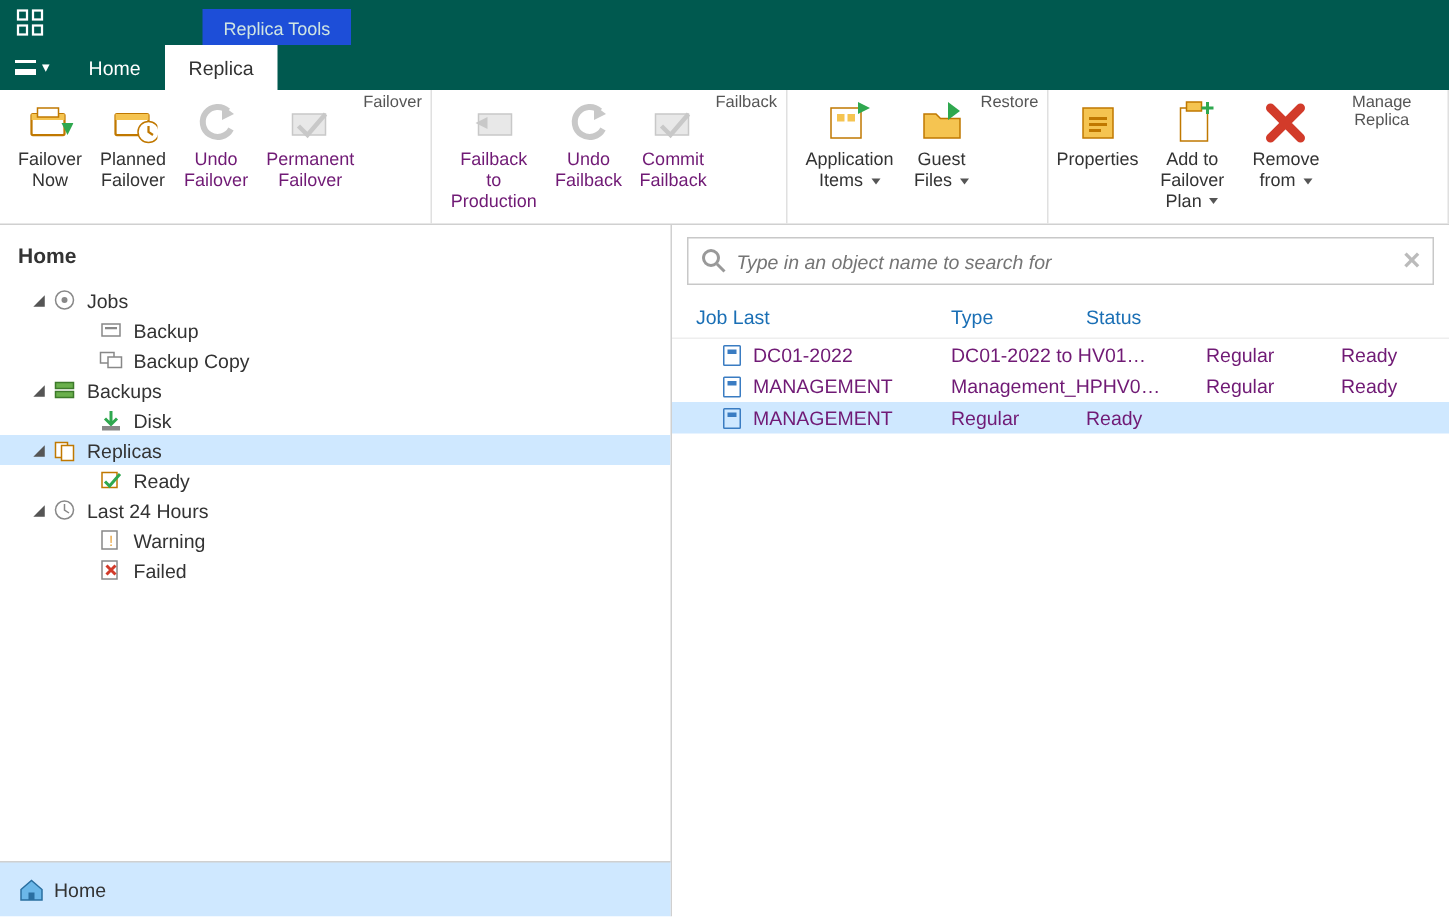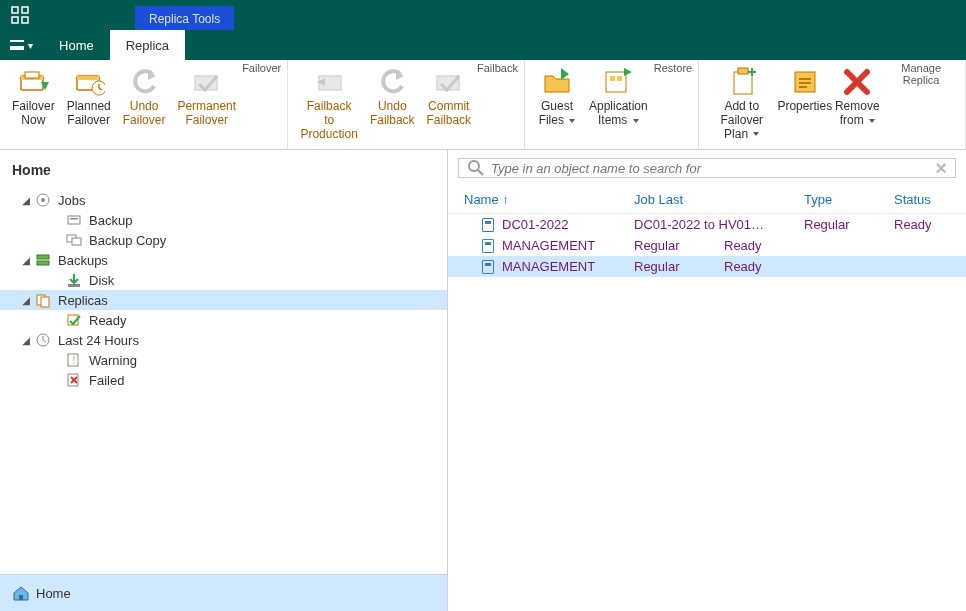--- a/index.html
+++ b/index.html
@@ -15,39 +15,39 @@
 .menu-btn .burger { display:inline-block; width:14px; height:10px; border-top:2px solid #fff; border-bottom:2px solid #fff; position:relative; margin-right:4px;}
 .menu-btn .burger::after { content:''; position:absolute; top:4px; left:0; right:0; height:2px; background:#fff;}
 .menu-tab { display:flex; align-items:center; padding: 0 16px; color:#fff; cursor:pointer; }
 .menu-tab.active { background:#fff; color:#333; }
 
 .ribbon { background:#fff; border-bottom:1px solid #d0d0d0; height:90px; display:flex; }
 .ribbon-group { display:flex; flex-direction:row; border-right:1px solid #e0e0e0; padding: 2px 6px 0; }
 .ribbon-group-items { display:flex; flex:1; }
 .ribbon-group-label { text-align:center; font-size:11px; color:#555; padding-bottom:2px; }
 .ribbon-item { display:flex; flex-direction:column; align-items:center; justify-content:flex-start; padding:4px 6px; cursor:pointer; min-width:52px; }
-.ribbon-item.disabled { color:#a16207; cursor:default; }
+.ribbon-item.disabled { color:#701a75; cursor:default; }
 .ribbon-item .ico { width:32px; height:32px; margin-bottom:2px; display:flex; align-items:center; justify-content:center; }
 .ribbon-item .lbl { text-align:center; font-size:12px; line-height:1.15; white-space:pre-line; }
 .dd-caret { display:inline-block; width:0;height:0;border-left:3px solid transparent;border-right:3px solid transparent;border-top:4px solid #555; margin-left:2px; vertical-align:middle;}
 
 .content { display:flex; height: calc(611px - 30px - 30px - 90px); }
 .sidebar { width:448px; border-right:1px solid #d0d0d0; display:flex; flex-direction:column; }
 .side-head { font-weight:600; padding:12px 12px 8px; font-size:14px; }
 .tree { flex:1; overflow:auto; padding:4px 0; }
 .tree-row { display:flex; align-items:center; padding:2px 8px 2px 8px; cursor:pointer; }
 .tree-row.selected { background:#cfe8ff; }
 .exp { width:12px; text-align:center; color:#555; font-size:10px; margin-right:2px; }
 .tico { width:18px; height:16px; margin-right:6px; display:flex; align-items:center; justify-content:center; }
 .ind1 { padding-left: 20px; }
 .ind2 { padding-left: 44px; margin-left: 21px; }
 .side-home { border-top:1px solid #d0d0d0; background:#cfe8ff; padding:10px 12px; display:flex; align-items:center; cursor:pointer; }
 
 .main { flex:1; display:flex; flex-direction:column; }
-.searchbar { margin:8px 10px; border:1px solid #c8c8c8; height:20px; display:flex; align-items:center; padding:0 8px; }
+.searchbar { margin:8px 10px; border:1px solid #c8c8c8; height:32px; display:flex; align-items:center; padding:0 8px; }
 .searchbar input { flex:1; border:none; outline:none; font-style:italic; color:#888; font-size:13px; }
 .search-x { color:#bbb; font-size:20px; cursor:pointer; font-weight:bold; }
 
 .grid-head { display:flex; padding:6px 10px 6px 10px; color:#1a6fb5; font-size:13px; border-bottom:1px solid #eee; }
 .grid-head .col, .grid-row .col { padding:0 6px; }
 .col.name { width:170px; }
 .col.job  { width:170px; }
 .col.type { width:90px; }
 .col.status{ flex:1; }
 .sort-arrow { color:#1a6fb5; font-weight:bold; }
@@ -174,67 +174,67 @@
       </div>
     </div>
     <div class="ribbon-group-label">Failback</div>
   </div>
 
   <div class="ribbon-group">
     <div class="ribbon-group-items">
       <div class="ribbon-item">
         <span class="ico">
           <svg width="32" height="32" viewBox="0 0 32 32">
-              <path d="M4 10h8l3 3h13v13H4z" fill="#f5c451" stroke="#c07800"></path>
-              <polygon points="20,2 28,8 20,14" fill="#2fa84f"></polygon>
-            </svg>
-        </span>
-        <span class="lbl"><span>Guest
-Files</span> <span class="dd-caret"></span></span>
-      </div>
-      <div class="ribbon-item">
-        <span class="ico">
-          <svg width="32" height="32" viewBox="0 0 32 32">
               <rect x="4" y="6" width="20" height="20" fill="#fff" stroke="#c07800"></rect>
               <rect x="8" y="10" width="5" height="5" fill="#f5c451"></rect>
               <rect x="15" y="10" width="5" height="5" fill="#f5c451"></rect>
               <polygon points="22,2 30,6 22,10" fill="#2fa84f"></polygon>
             </svg>
         </span>
         <span class="lbl"><span>Application
 Items</span> <span class="dd-caret"></span></span>
       </div>
+      <div class="ribbon-item">
+        <span class="ico">
+          <svg width="32" height="32" viewBox="0 0 32 32">
+              <path d="M4 10h8l3 3h13v13H4z" fill="#f5c451" stroke="#c07800"></path>
+              <polygon points="20,2 28,8 20,14" fill="#2fa84f"></polygon>
+            </svg>
+        </span>
+        <span class="lbl"><span>Guest
+Files</span> <span class="dd-caret"></span></span>
+      </div>
     </div>
     <div class="ribbon-group-label">Restore</div>
   </div>
 
   <div class="ribbon-group">
     <div class="ribbon-group-items">
+      <div class="ribbon-item">
+        <span class="ico">
+          <svg width="32" height="32" viewBox="0 0 32 32">
+              <rect x="6" y="6" width="20" height="20" fill="#f5c451" stroke="#c07800"></rect>
+              <rect x="10" y="12" width="12" height="2" fill="#c07800"></rect>
+              <rect x="10" y="16" width="12" height="2" fill="#c07800"></rect>
+              <rect x="10" y="20" width="8" height="2" fill="#c07800"></rect>
+            </svg>
+        </span>
+        <span class="lbl">Properties</span>
+      </div>
       <div class="ribbon-item">
         <span class="ico">
           <svg width="32" height="32" viewBox="0 0 32 32">
               <rect x="8" y="6" width="18" height="22" fill="#fff" stroke="#c07800"></rect>
               <rect x="12" y="2" width="10" height="6" fill="#f5c451" stroke="#c07800"></rect>
               <rect x="22" y="2" width="8" height="8" fill="none"></rect>
               <path d="M26 2v8M22 6h8" stroke="#2fa84f" stroke-width="2"></path>
             </svg>
         </span>
         <span class="lbl"><span>Add to
 Failover Plan</span> <span class="dd-caret"></span></span>
-      </div>
-      <div class="ribbon-item">
-        <span class="ico">
-          <svg width="32" height="32" viewBox="0 0 32 32">
-              <rect x="6" y="6" width="20" height="20" fill="#f5c451" stroke="#c07800"></rect>
-              <rect x="10" y="12" width="12" height="2" fill="#c07800"></rect>
-              <rect x="10" y="16" width="12" height="2" fill="#c07800"></rect>
-              <rect x="10" y="20" width="8" height="2" fill="#c07800"></rect>
-            </svg>
-        </span>
-        <span class="lbl">Properties</span>
       </div>
       <div class="ribbon-item">
         <span class="ico">
           <svg width="32" height="32" viewBox="0 0 32 32">
               <path d="M6 6 L26 26 M26 6 L6 26" stroke="#d23b2a" stroke-width="6" stroke-linecap="round"></path>
             </svg>
         </span>
         <span class="lbl"><span>Remove
 from</span> <span class="dd-caret"></span></span>
       </div>
@@ -366,41 +366,41 @@
         <svg width="18" height="18" viewBox="0 0 18 18">
             <circle cx="7" cy="7" r="5" fill="none" stroke="#999" stroke-width="2"></circle>
             <line x1="11" y1="11" x2="16" y2="16" stroke="#999" stroke-width="2"></line>
           </svg>
       </span>
       <input type="text" placeholder="Type in an object name to search for" style="">
       <span class="search-x">×</span>
     </div>
 
     <div class="grid-head">
-      <div class="col name"><span>Name</span> <span class="sort-arrow">↑</span></div>
       <div class="col job">Job Last</div>
       <div class="col type">Type</div>
       <div class="col status">Status</div>
     </div>
 
     <div class="grid-body">
       <div class="grid-row">
         <div class="col name">
             <span class="vm-ico"></span>
             <span>DC01-2022</span>
           </div>
         <div class="col job">DC01-2022 to HV01…</div>
         <div class="col type">Regular</div>
         <div class="col status">Ready</div>
       </div>
       <div class="grid-row">
         <div class="col name">
             <span class="vm-ico"></span>
             <span>MANAGEMENT</span>
           </div>
+        <div class="col job">Management_HPHV0…</div>
         <div class="col type">Regular</div>
         <div class="col status">Ready</div>
       </div>
       <div class="grid-row selected">
         <div class="col name">
             <span class="vm-ico"></span>
             <span>MANAGEMENT</span>
           </div>
         <div class="col type">Regular</div>
         <div class="col status">Ready</div>

